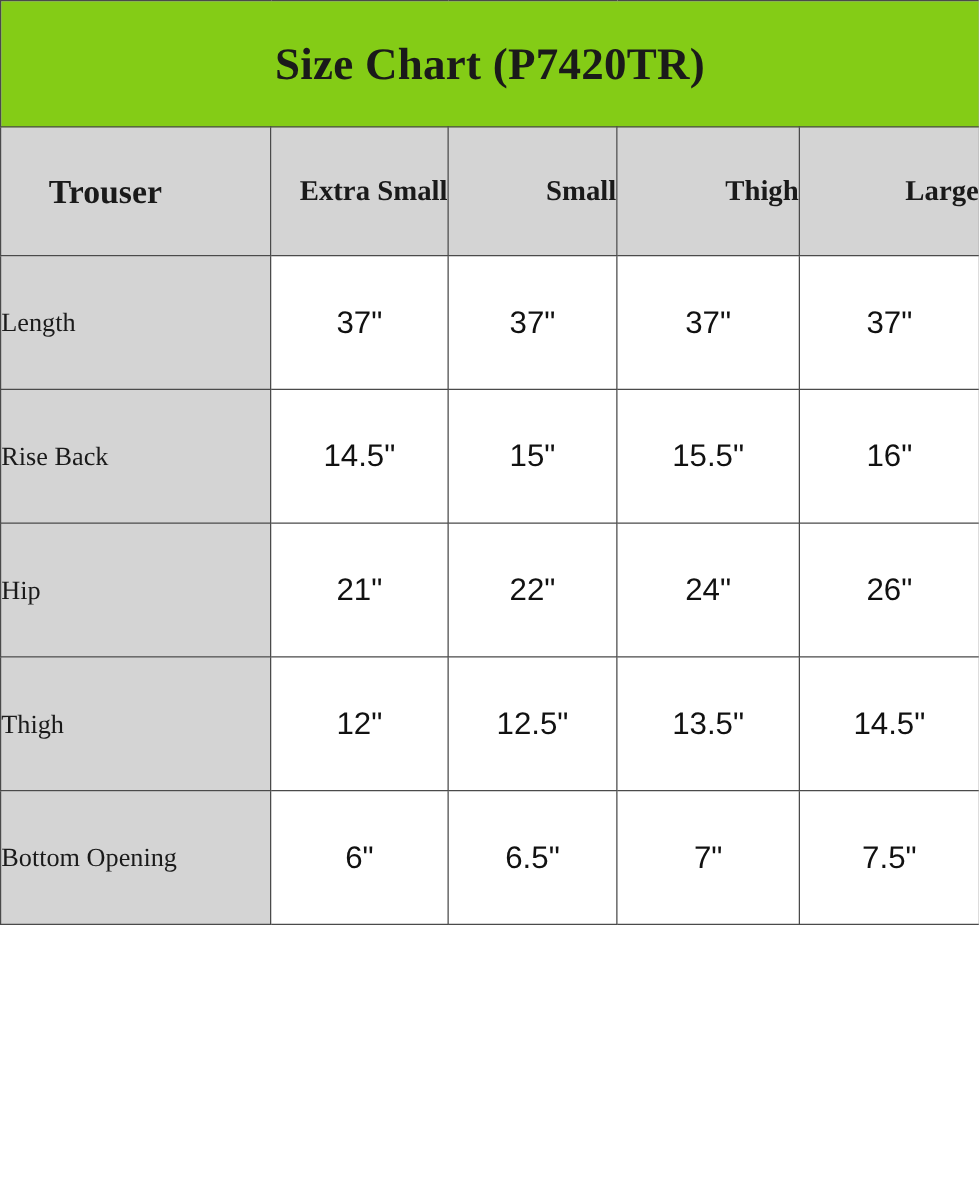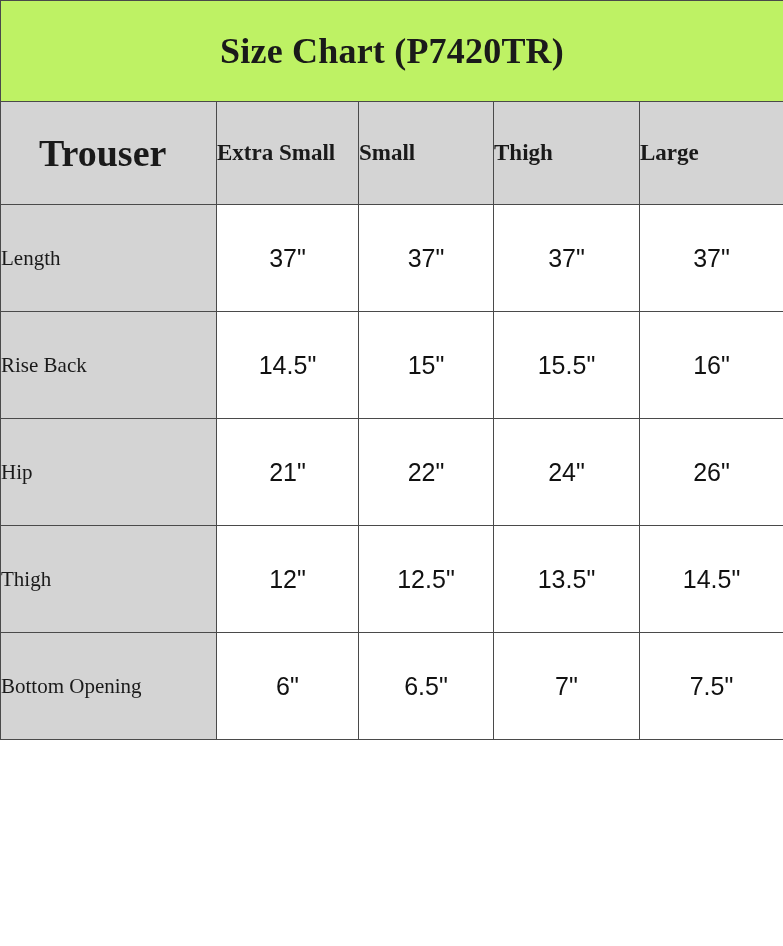--- a/index.html
+++ b/index.html
@@ -24,41 +24,41 @@
     width: 783px;
     table-layout: fixed;
   }
   table.size-chart td {
     border: 1px solid #4a4a4a;
     padding: 0;
     vertical-align: middle;
   }
   
   .title-cell {
-    background: #bef264;
+    background: #84cc16;
     text-align: center;
     height: 100px;
     font-family: "Liberation Serif", serif;
     font-weight: bold;
     font-size: 36px;
     color: #1a1a1a;
     letter-spacing: 0.2px;
   }
   
   .hdr-row td {
     background: #d4d4d4;
     height: 102px;
-    text-align: left;
+    text-align: right;
     font-weight: bold;
     color: #1a1a1a;
   }
   .hdr-row td.hdr-first {
     text-align: left;
     padding-left: 38px;
-    font-size: 38px;
+    font-size: 27px;
   }
   .hdr-row td.hdr-size {
     font-size: 23px;
   }
   
   .body-row td {
     height: 106px;
     margin-top: 39px;
   }
   .row-label {

